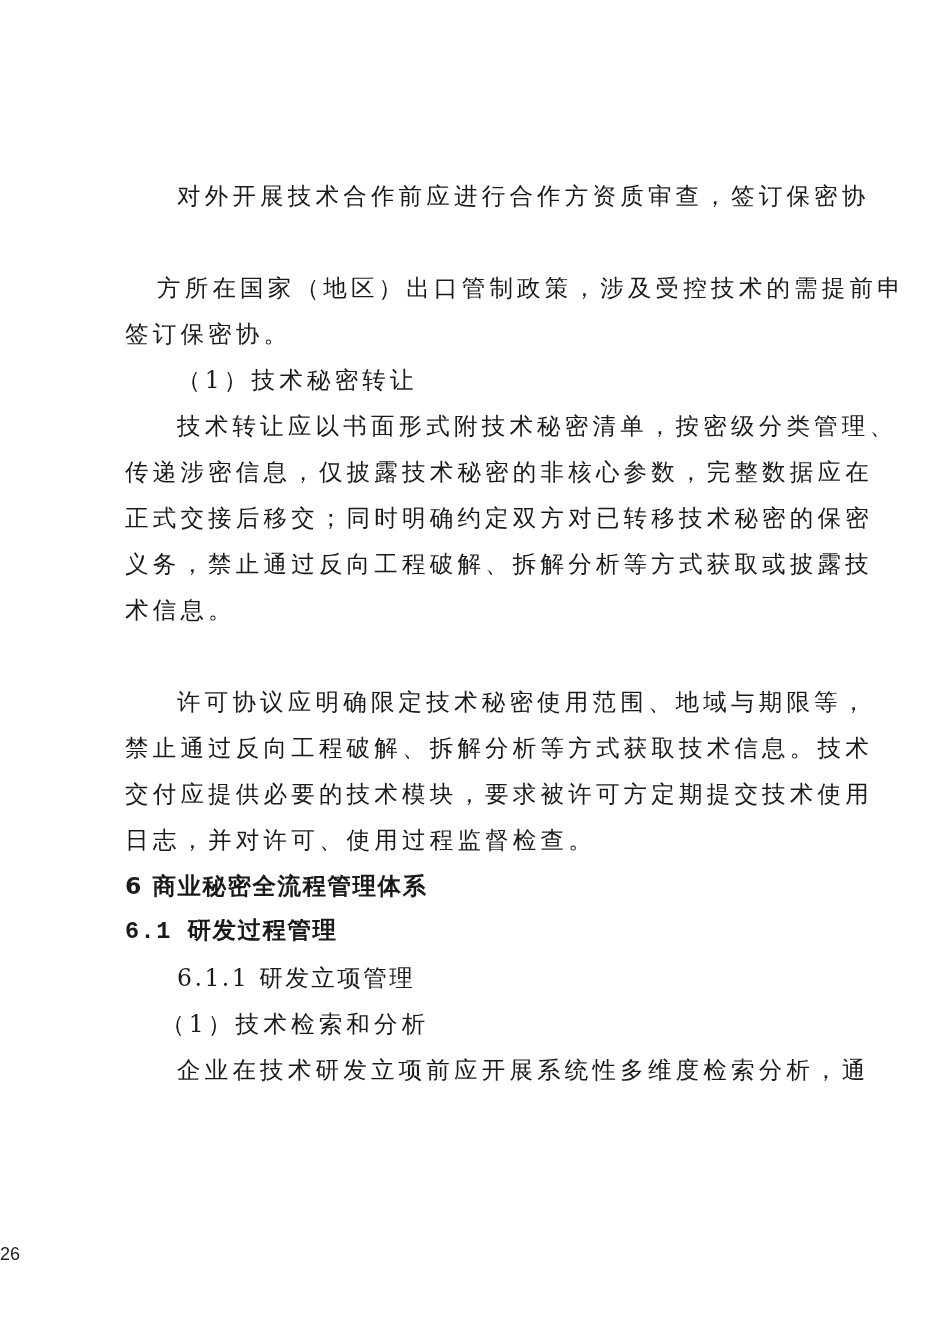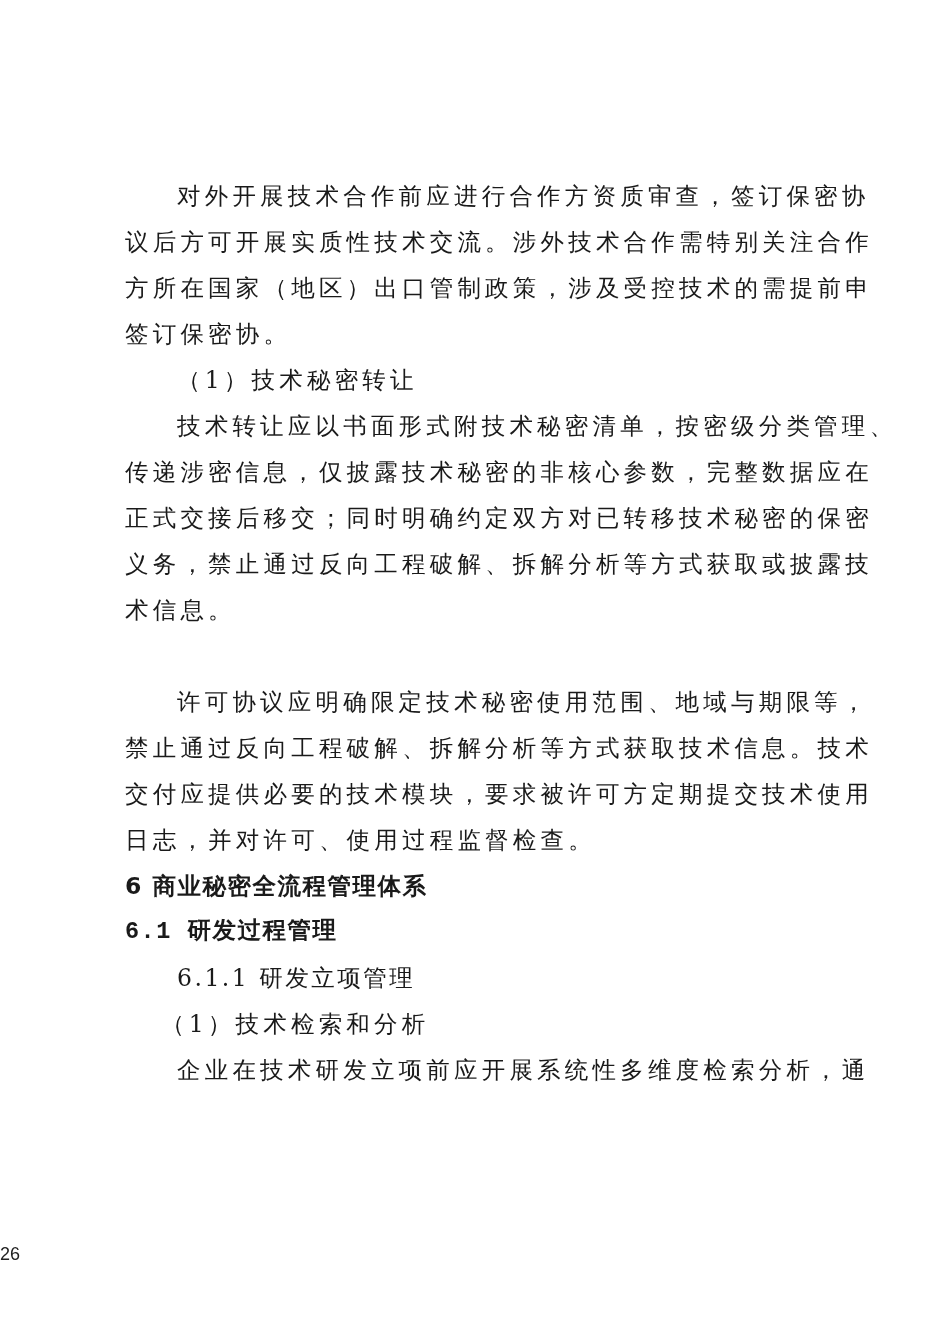--- a/index.html
+++ b/index.html
@@ -43,22 +43,21 @@
       font-family: "Liberation Sans", "DejaVu Sans", sans-serif;
       font-size: 18px;
       color: #222;
     }
   </style>
 </head>
 <body>
 
 <div class="page">
   <div class="line" style="top:181px; padding-left:52px;">对外开展技术合作前应进行合作方资质审查，签订保密协</div>
-  <div class="line" style="top:227px;">议后方可开展实质性技术交流。涉外技术合作需特别关注合作</div>
-  <div class="line" style="top:273px;">方所在国家（地区）出口管制政策，涉及受控技术的需提前申</div>
+  <div class="line" style="top:273px;margin-left:32px;">方所在国家（地区）出口管制政策，涉及受控技术的需提前申</div>
   <div class="line" style="top:319px;">签订保密协。</div>
 
   <div class="line" style="top:365px; padding-left:52px;">（1）技术秘密转让</div>
   <div class="line" style="top:411px; padding-left:52px;">技术转让应以书面形式附技术秘密清单，按密级分类管理、</div>
   <div class="line" style="top:457px;">传递涉密信息，仅披露技术秘密的非核心参数，完整数据应在</div>
   <div class="line" style="top:503px;">正式交接后移交；同时明确约定双方对已转移技术秘密的保密</div>
   <div class="line" style="top:549px;">义务，禁止通过反向工程破解、拆解分析等方式获取或披露技</div>
   <div class="line" style="top:595px;">术信息。</div>
 
   <div class="line" style="top:687px; padding-left:52px;">许可协议应明确限定技术秘密使用范围、地域与期限等，</div>

